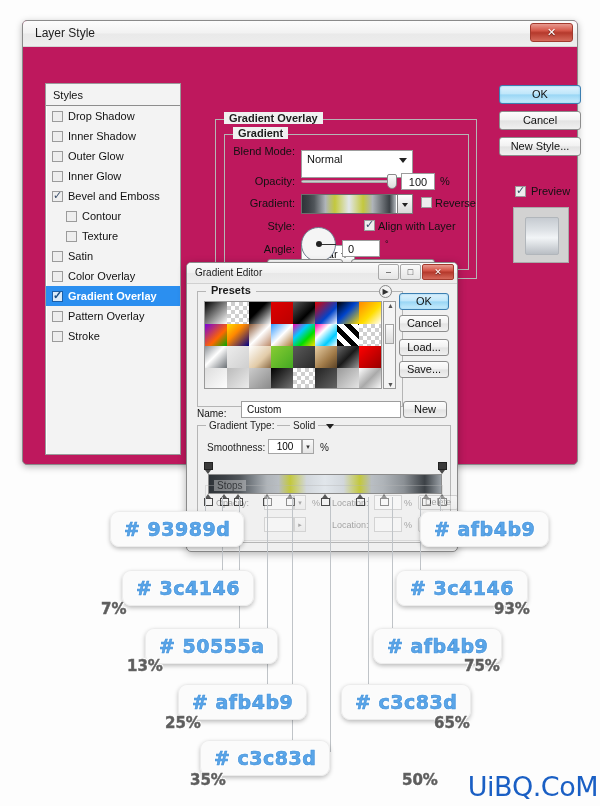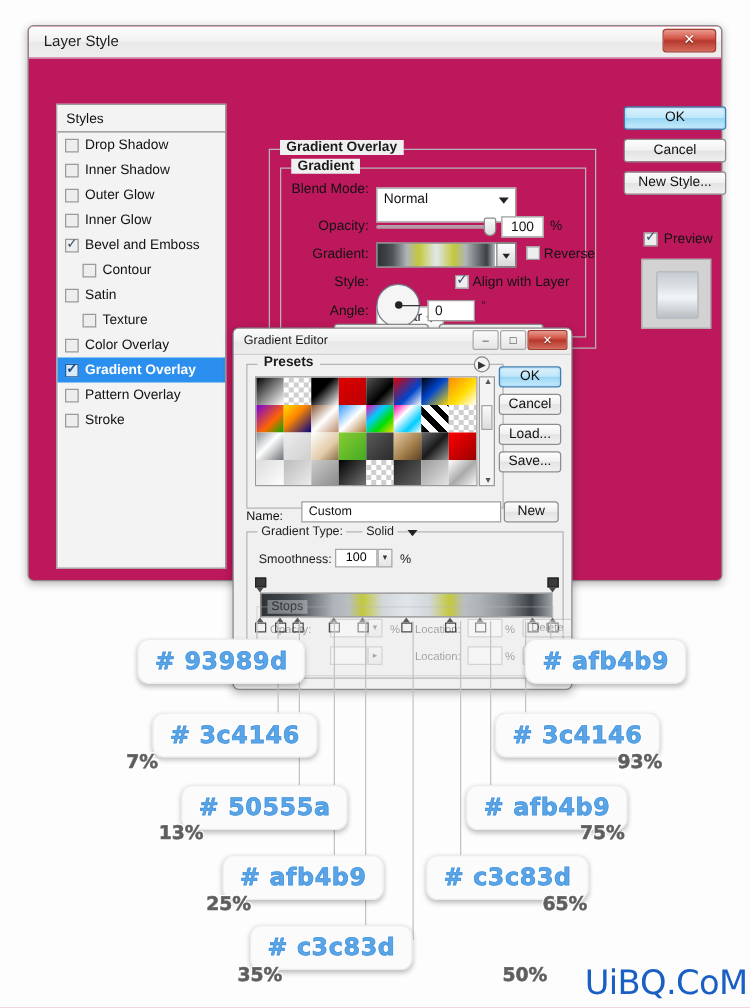--- a/index.html
+++ b/index.html
@@ -332,27 +332,27 @@
           <span>Inner Glow</span>
         </div>
         <div class="style-row">
           <span class="cbx on"></span>
           <span>Bevel and Emboss</span>
         </div>
         <div class="style-row indent">
           <span class="cbx"></span>
           <span>Contour</span>
         </div>
+        <div class="style-row indent">
+          <span class="cbx"></span>
+          <span>Texture</span>
+        </div>
         <div class="style-row">
           <span class="cbx"></span>
           <span>Satin</span>
-        </div>
-        <div class="style-row indent">
-          <span class="cbx"></span>
-          <span>Texture</span>
         </div>
         <div class="style-row">
           <span class="cbx"></span>
           <span>Color Overlay</span>
         </div>
         <div class="style-row selected">
           <span class="cbx on"></span>
           <span>Gradient Overlay</span>
         </div>
         <div class="style-row">

